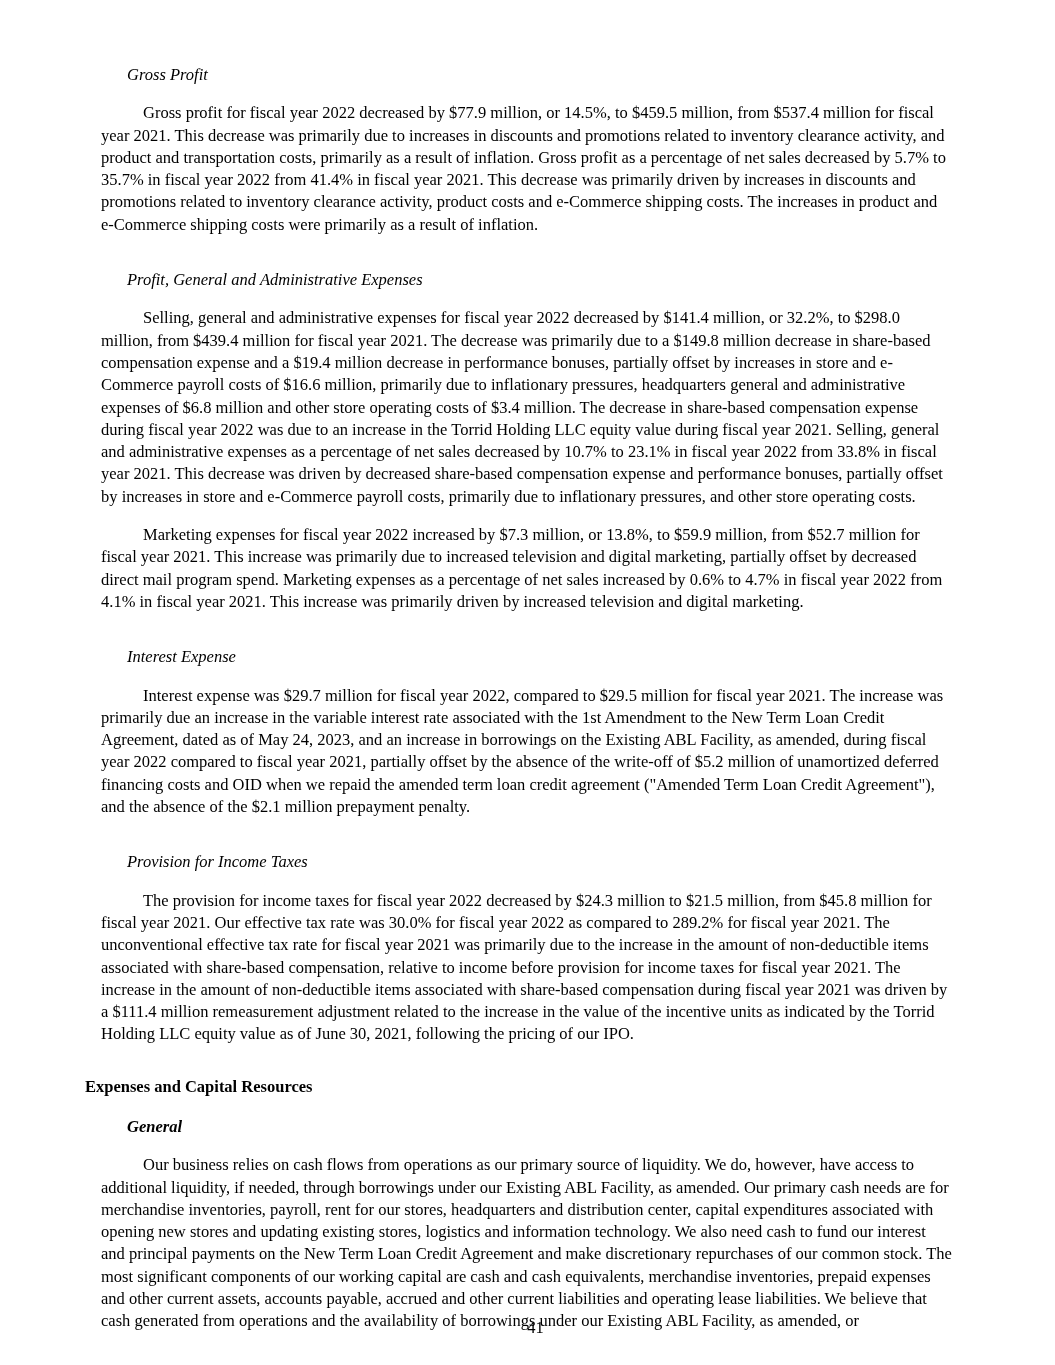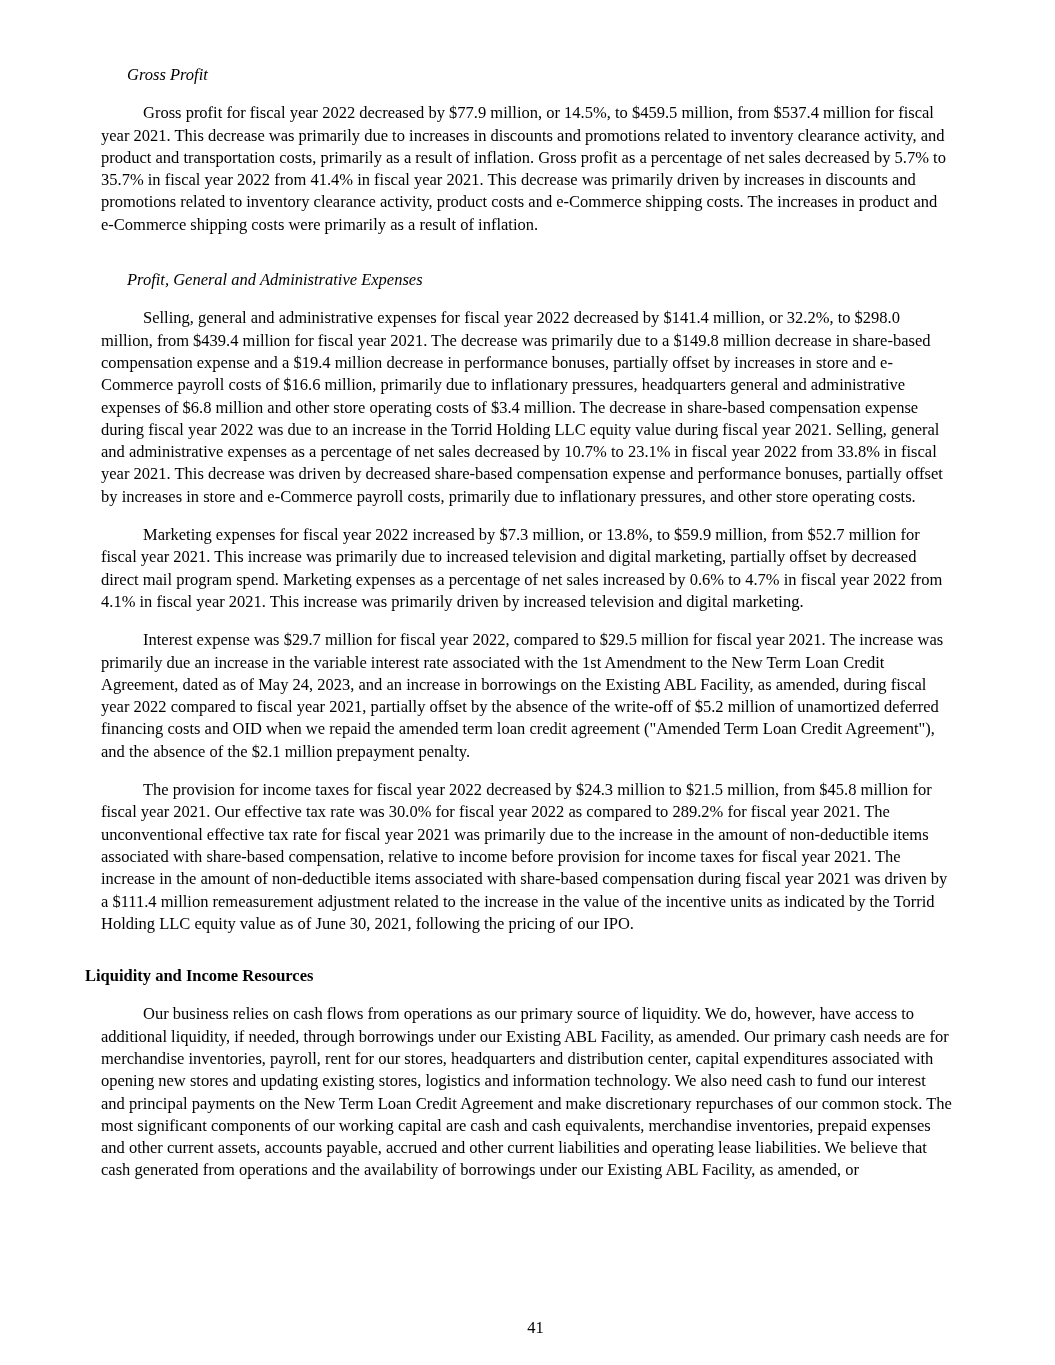--- a/index.html
+++ b/index.html
@@ -61,23 +61,26 @@
 <div class="page">
 
   <h2 class="h-em first">Gross Profit</h2>
   <p class="body-para">Gross profit for fiscal year 2022 decreased by $77.9 million, or 14.5%, to $459.5 million, from $537.4 million for fiscal year 2021. This decrease was primarily due to increases in discounts and promotions related to inventory clearance activity, and product and transportation costs, primarily as a result of inflation. Gross profit as a percentage of net sales decreased by 5.7% to 35.7% in fiscal year 2022 from 41.4% in fiscal year 2021. This decrease was primarily driven by increases in discounts and promotions related to inventory clearance activity, product costs and e-Commerce shipping costs. The increases in product and e-Commerce shipping costs were primarily as a result of inflation.</p>
 
   <h2 class="h-em">Profit, General and Administrative Expenses</h2>
   <p class="body-para">Selling, general and administrative expenses for fiscal year 2022 decreased by $141.4 million, or 32.2%, to $298.0 million, from $439.4 million for fiscal year 2021. The decrease was primarily due to a $149.8 million decrease in share-based compensation expense and a $19.4 million decrease in performance bonuses, partially offset by increases in store and e-Commerce payroll costs of $16.6 million, primarily due to inflationary pressures, headquarters general and administrative expenses of $6.8 million and other store operating costs of $3.4 million. The decrease in share-based compensation expense during fiscal year 2022 was due to an increase in the Torrid Holding LLC equity value during fiscal year 2021. Selling, general and administrative expenses as a percentage of net sales decreased by 10.7% to 23.1% in fiscal year 2022 from 33.8% in fiscal year 2021. This decrease was driven by decreased share-based compensation expense and performance bonuses, partially offset by increases in store and e-Commerce payroll costs, primarily due to inflationary pressures, and other store operating costs.</p>
 
   <p class="body-para">Marketing expenses for fiscal year 2022 increased by $7.3 million, or 13.8%, to $59.9 million, from $52.7 million for fiscal year 2021. This increase was primarily due to increased television and digital marketing, partially offset by decreased direct mail program spend. Marketing expenses as a percentage of net sales increased by 0.6% to 4.7% in fiscal year 2022 from 4.1% in fiscal year 2021. This increase was primarily driven by increased television and digital marketing.</p>
 
+  <h2 class="h-em">Interest Expense</h2>
   <p class="body-para">Interest expense was $29.7 million for fiscal year 2022, compared to $29.5 million for fiscal year 2021. The increase was primarily due an increase in the variable interest rate associated with the 1st Amendment to the New Term Loan Credit Agreement, dated as of May 24, 2023, and an increase in borrowings on the Existing ABL Facility, as amended, during fiscal year 2022 compared to fiscal year 2021, partially offset by the absence of the write-off of $5.2 million of unamortized deferred financing costs and OID when we repaid the amended term loan credit agreement ("Amended Term Loan Credit Agreement"), and the absence of the $2.1 million prepayment penalty.</p>
 
+  <h2 class="h-em">Provision for Income Taxes</h2>
   <p class="body-para">The provision for income taxes for fiscal year 2022 decreased by $24.3 million to $21.5 million, from $45.8 million for fiscal year 2021. Our effective tax rate was 30.0% for fiscal year 2022 as compared to 289.2% for fiscal year 2021. The unconventional effective tax rate for fiscal year 2021 was primarily due to the increase in the amount of non-deductible items associated with share-based compensation, relative to income before provision for income taxes for fiscal year 2021. The increase in the amount of non-deductible items associated with share-based compensation during fiscal year 2021 was driven by a $111.4 million remeasurement adjustment related to the increase in the value of the incentive units as indicated by the Torrid Holding LLC equity value as of June 30, 2021, following the pricing of our IPO.</p>
 
-  <h1 class="h-bold">Liquidity and Income Resources</h1>
+  <h1 class="h-bold">Expenses and Capital Resources</h1>
 
+  <h2 class="h-bold-em">General</h2>
   <p class="body-para">Our business relies on cash flows from operations as our primary source of liquidity. We do, however, have access to additional liquidity, if needed, through borrowings under our Existing ABL Facility, as amended. Our primary cash needs are for merchandise inventories, payroll, rent for our stores, headquarters and distribution center, capital expenditures associated with opening new stores and updating existing stores, logistics and information technology. We also need cash to fund our interest and principal payments on the New Term Loan Credit Agreement and make discretionary repurchases of our common stock. The most significant components of our working capital are cash and cash equivalents, merchandise inventories, prepaid expenses and other current assets, accounts payable, accrued and other current liabilities and operating lease liabilities. We believe that cash generated from operations and the availability of borrowings under our Existing ABL Facility, as amended, or</p>
 
   <div class="page-number">41</div>
 
 </div>
 
 </body></html>

